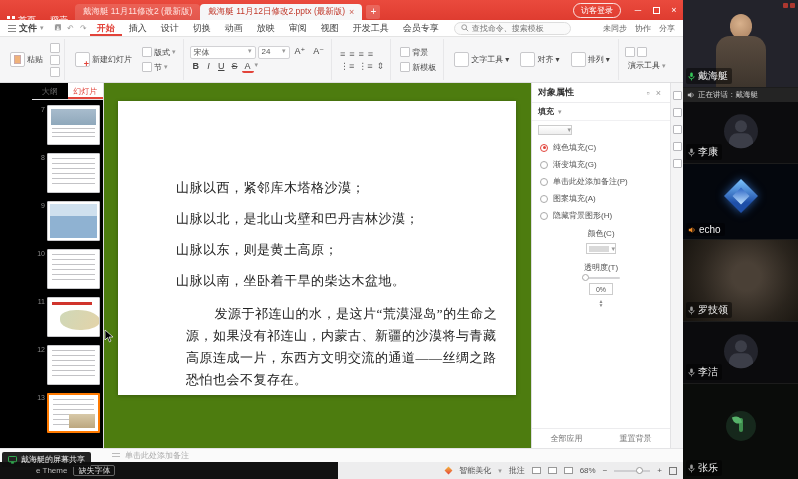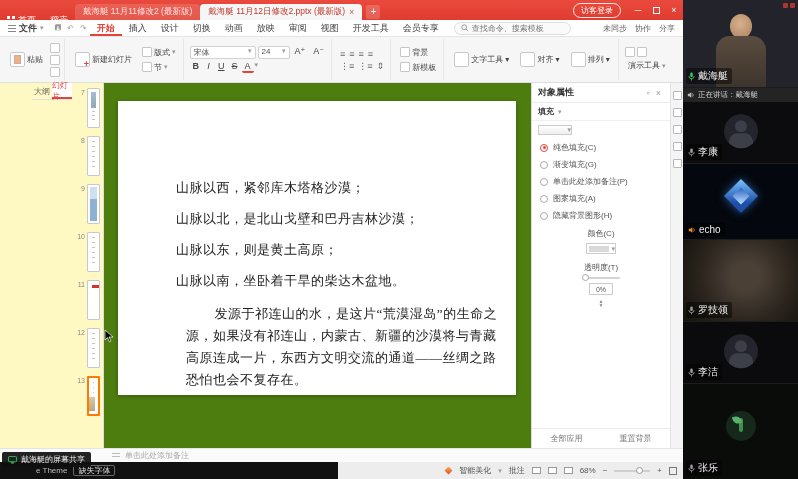--- a/index.html
+++ b/index.html
@@ -56,21 +56,21 @@
   .fmt-btn.i { font-style:italic; }
   .fmt-btn.u { text-decoration:underline; }
   .fmt-btn.s { text-decoration:line-through; }
   .fmt-btn.colorA { border-bottom:2px solid #e2433a; }
   .algn { font-size:9px; color:#666; padding:0 2px; }
 
   
   .bodyrow { flex:1 1 auto; display:flex; min-height:0; }
 
   
-  .slides-panel { width:104px; background:#fef9c3; border-right:1px solid #dddde0; display:flex; flex-direction:row;padding-left:32px; }
+  .slides-panel { width:104px; background:#000000; border-right:1px solid #dddde0; display:flex; flex-direction:column;padding-left:32px; }
   .sp-tabs { height:17px; display:flex; font-size:8px; color:#666; border-bottom:1px solid #e2e2e4; }
   .sp-tab { flex:1; display:flex; align-items:center; justify-content:center; }
   .sp-tab.active { background:#fff; color:#e2433a; box-shadow:inset 0 -2px 0 #e2433a; }
   .sp-list { flex:1; overflow:hidden; padding:5px 3px 0 2px; }
   .thumb-row { display:flex; gap:2px; margin-bottom:8px; }
   .thumb-num { width:11px; font-size:7px; color:#888; text-align:right; padding-top:1px; }
   .thumb { flex:1; height:40px; background:#fff; border:1px solid #c9c9cc; border-radius:1px; overflow:hidden; position:relative; }
   .thumb.selected { border:2px solid #ff7a00; }
   .t-lines { position:absolute; left:4px; right:4px; top:4px; bottom:4px; background:repeating-linear-gradient(to bottom,#c3c3c6 0 1px, transparent 1px 5px); }
   .t-img-top { position:absolute; left:3px; right:3px; top:3px; height:16px; background:linear-gradient(#a8bccd,#8fa8bb); }

